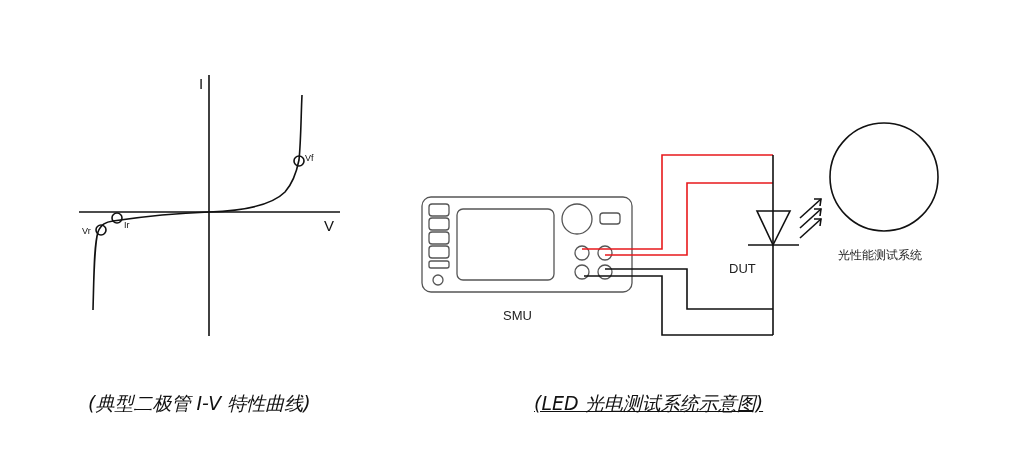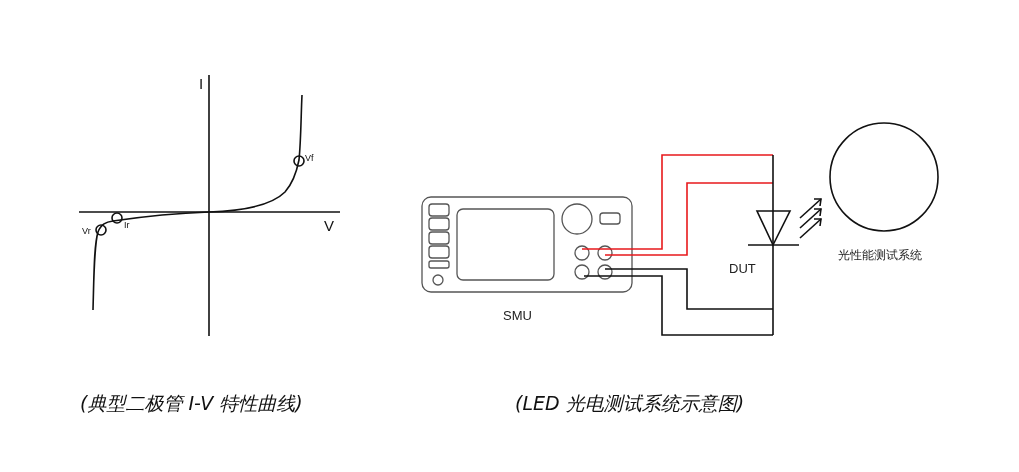--- a/index.html
+++ b/index.html
@@ -1,22 +1,22 @@
 <!DOCTYPE html>
 <html><head>
   <meta charset="utf-8">
   <style>
     html, body { margin: 0; padding: 0; background: #ffffff; }
     body { width: 1019px; height: 472px; position: relative; overflow: hidden;
            font-family: "DejaVu Sans", sans-serif; }
     svg { position: absolute; left: 0; top: 0; }
     .caption { position: absolute; font-family: "DejaVu Sans", sans-serif; font-style: italic;
                font-size: 19px; color: #111; white-space: nowrap; }
-    #cap-left { left: 80px; top: 391px; }
-    #cap-right { left: 515px; top: 391px; }
+    #cap-left { left: 88px; top: 391px; }
+    #cap-right { left: 534px; top: 391px; text-decoration: underline; }
   </style>
 </head>
 <body>
 
 <svg id="scene" width="1019" height="472" viewBox="0 0 1019 472">
 
   <g id="iv-chart" fill="none" stroke="#111" stroke-width="1.6">
     <line x1="79" y1="212" x2="340" y2="212"></line>
     <line x1="209" y1="75" x2="209" y2="336"></line>
     <path id="iv-curve" d="M93,310 C94,275 94,245 98,232 C101,224 106,222 113,221 C140,217 180,213 209,212

